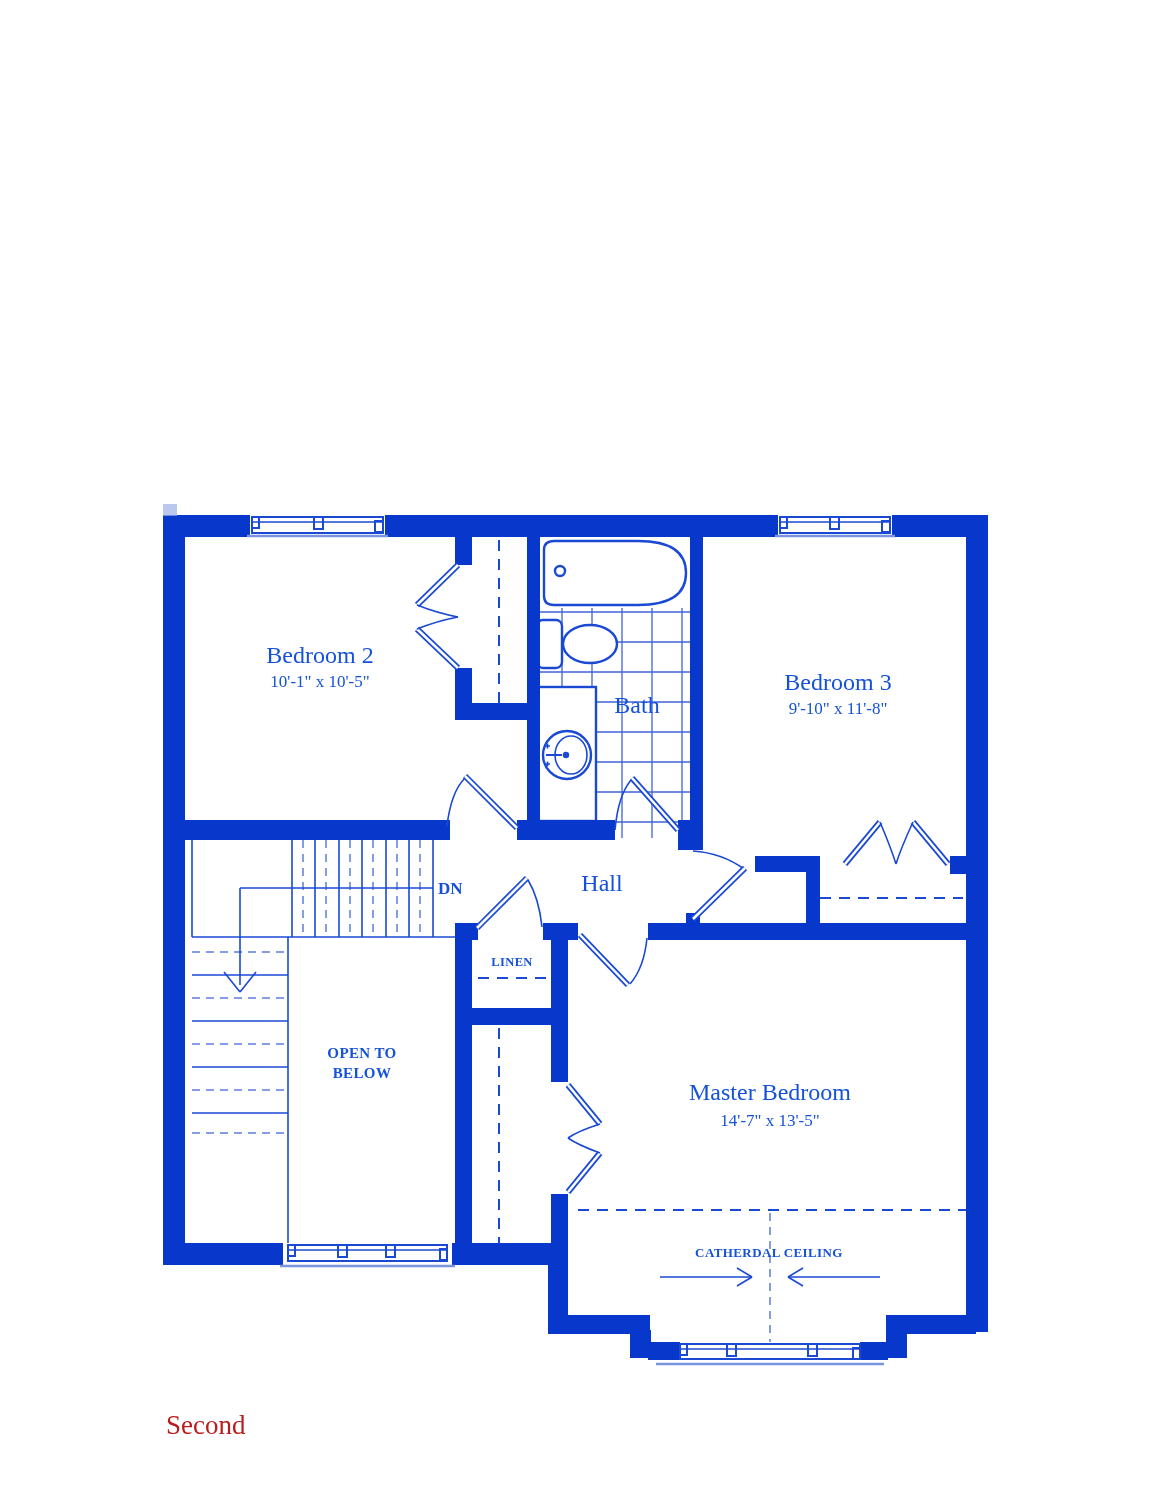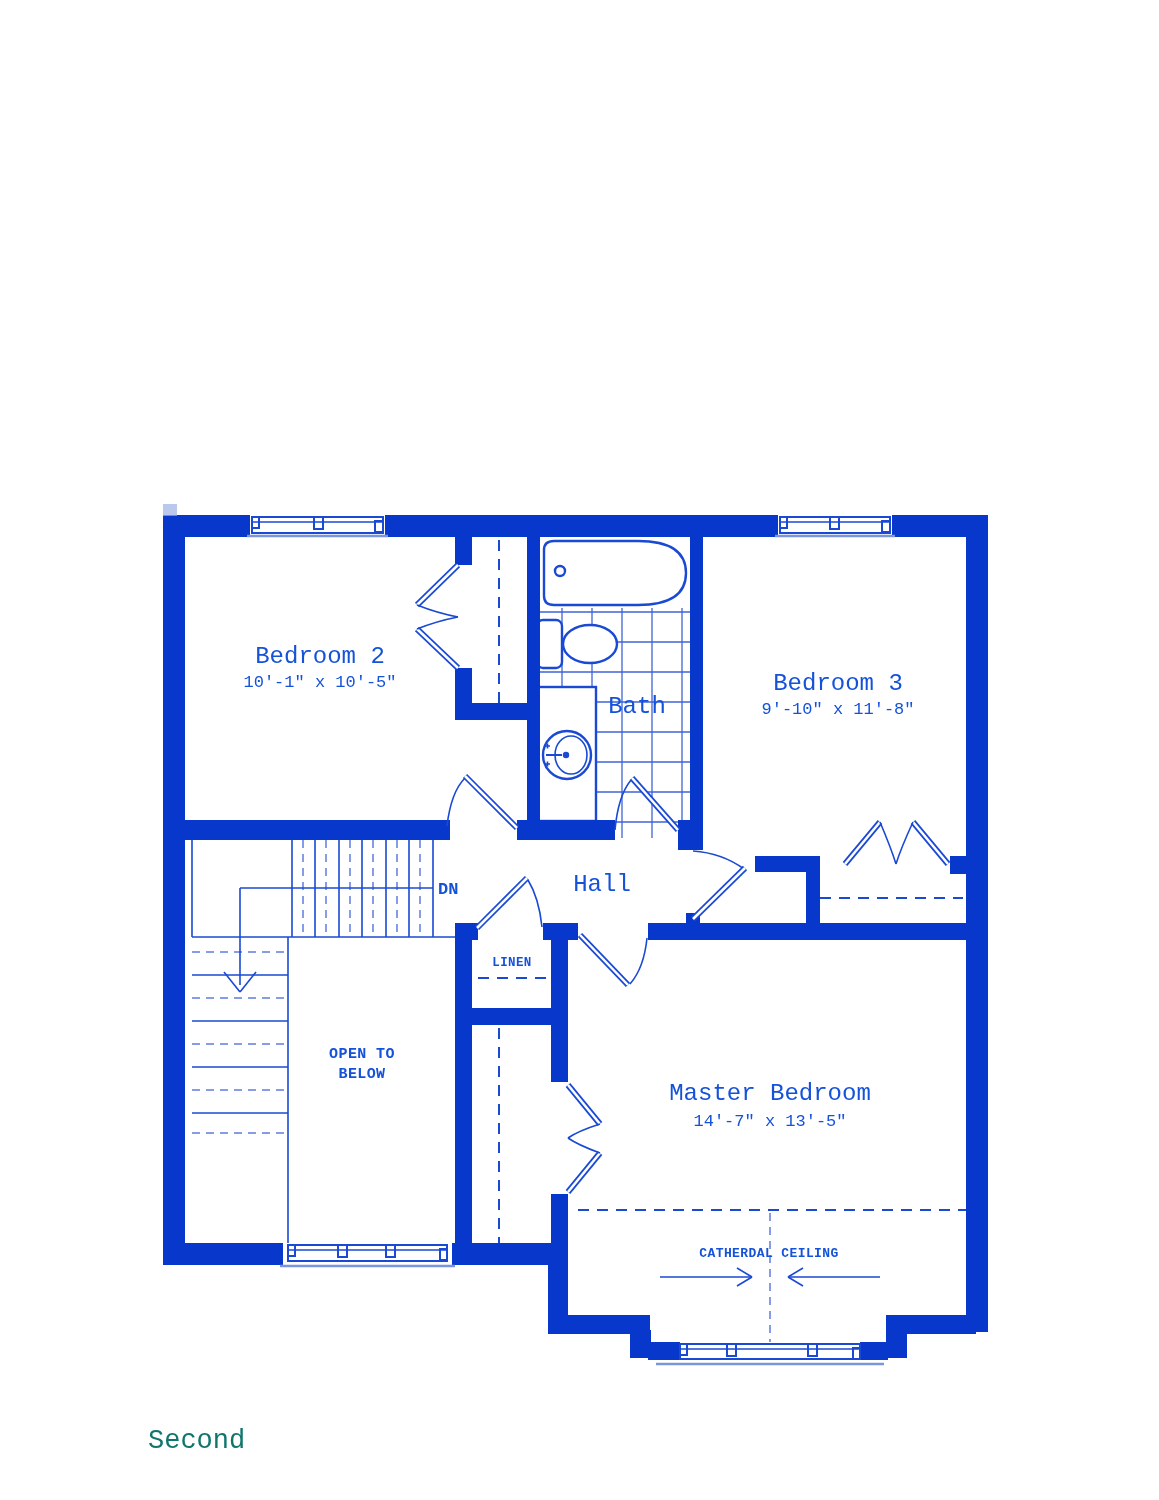--- a/index.html
+++ b/index.html
@@ -1,36 +1,36 @@
 <!DOCTYPE html>
 <html><head>
 <meta charset="utf-8">
 <style>
   html,body{margin:0;padding:0;background:#ffffff;}
   .page{position:relative;width:1159px;height:1500px;background:#fff;overflow:hidden;
-        font-family:Liberation Mono, monospace;}
+        font-family:Liberation Serif, serif;}
   svg{position:absolute;left:0;top:0;}
   .wall{fill:#0837cb;}
   .ln{stroke:#1a49d4;stroke-width:2;fill:none;}
   .ln15{stroke:#1a49d4;stroke-width:1.6;fill:none;}
   .lnlight{stroke:#7b95dd;stroke-width:2.5;fill:none;}
   .grid{stroke:#3f63d6;stroke-width:1.3;fill:none;}
   .dash{stroke:#1a49d4;stroke-width:2;fill:none;stroke-dasharray:11 8;}
   .dashlight{stroke:#5c7ede;stroke-width:1.5;fill:none;stroke-dasharray:8 6;}
   .fixture{fill:#ffffff;stroke:#1a49d4;stroke-width:2.4;}
   .leafB{stroke:#1a49d4;stroke-width:6;fill:none;}
   .leafW{stroke:#ffffff;stroke-width:2.5;fill:none;}
   .winfill{fill:#ffffff;}
   .roomname{font-size:24px;fill:#1552da;text-anchor:middle;}
   .roomdims{font-size:17px;fill:#1552da;text-anchor:middle;}
   .small{font-size:13px;fill:#1552da;text-anchor:middle;font-weight:bold;letter-spacing:.4px;}
   .mid{font-size:15px;fill:#1552da;text-anchor:middle;font-weight:bold;letter-spacing:.4px;}
   .dn{font-size:17px;fill:#1552da;font-weight:bold;}
   .linen{font-size:12.5px;fill:#1552da;text-anchor:middle;font-weight:bold;letter-spacing:.4px;}
-  .footer{position:absolute;left:148px;top:1408px;color:#0f766e;margin-top:16px;}
+  .footer{position:absolute;left:166px;top:1408px;color:#b91c1c;}
   .footer div{font-size:27px;line-height:34px;}
 </style>
 </head>
 <body>
 
 <div class="page">
 <svg width="1159" height="1500" viewBox="0 0 1159 1500">
 
   <g>
     <clipPath id="bathclip">

